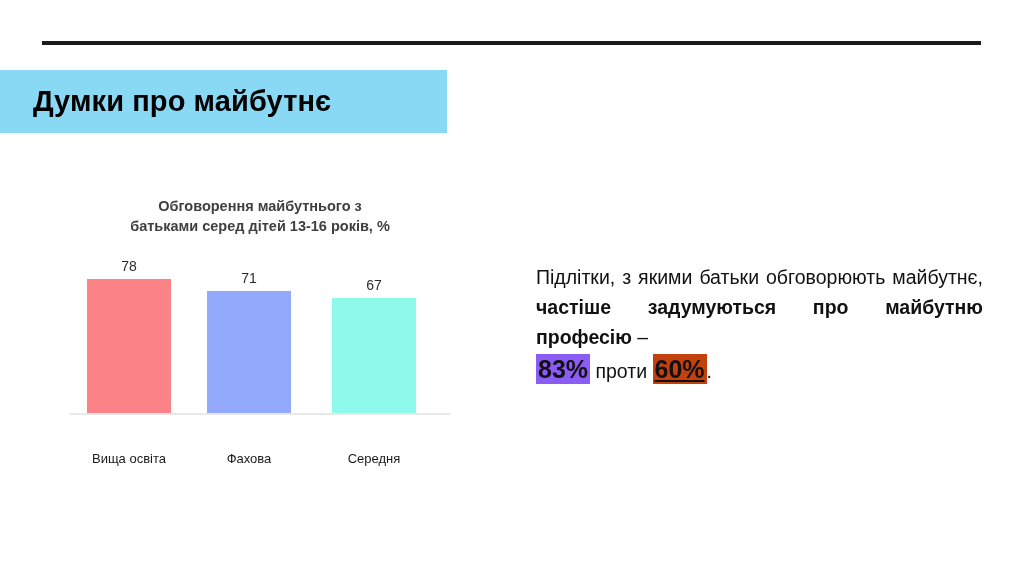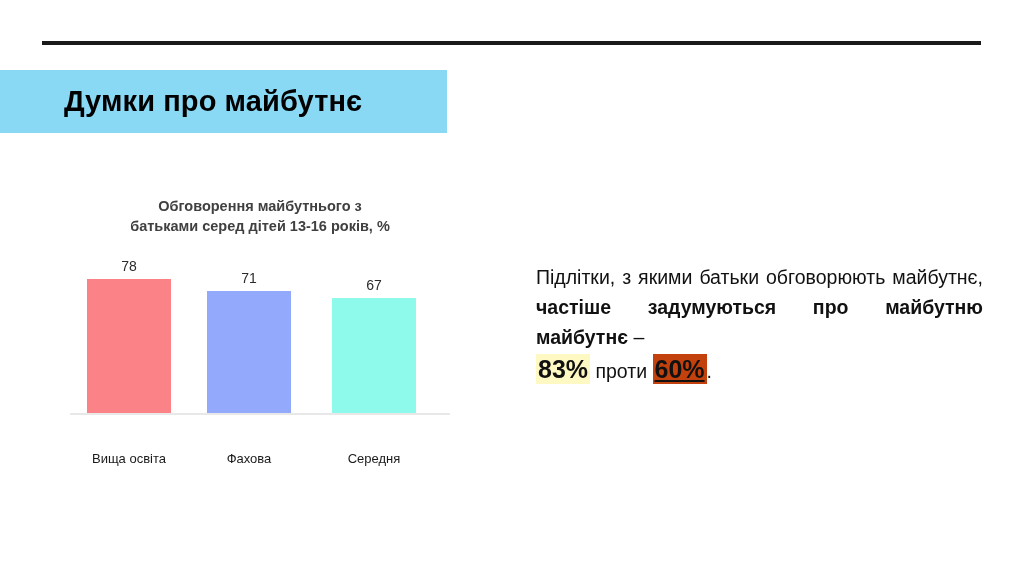--- a/index.html
+++ b/index.html
@@ -28,21 +28,21 @@
   #title-band {
     position: absolute;
     left: 0;
     top: 70px;
     width: 447px;
     height: 63px;
     background: #89D9F5;
   }
   #slide-title {
     position: absolute;
-    left: 64px;
+    left: 33px;
     top: 70px;
     height: 55px;
     line-height: 63px;
     font-size: 29px;
     font-weight: bold;
     letter-spacing: 0.1px;
     color: #000000;
     white-space: nowrap;
   }
 
@@ -178,16 +178,16 @@
       <div class="bar-value" style="bottom: 120px;">67</div>
       <div class="bar" style="height: 115px; background: rgb(141, 250, 236);"></div>
       <div class="bar-label">Середня</div>
     </div>
   </div>
 </div>
 
 <div id="text-column">
 
   <div class="para" id="para-2">
-    <span>Підлітки, з якими батьки обговорюють майбутнє, </span><b>частіше задумуються про майбутню майбутнє</b><span> – </span>
-    <span class="stat-line"><span class="stat stat-a" style="background: #fef9c3;">83%</span><span> проти </span><span class="stat stat-b" style="background: #c2410c; text-decoration: underline;">60%</span><span>.</span></span>
+    <span>Підлітки, з якими батьки обговорюють майбутнє, </span><b>частіше задумуються про майбутню професію</b><span> – </span>
+    <span class="stat-line"><span class="stat stat-a" style="background: #8b5cf6;">83%</span><span> проти </span><span class="stat stat-b" style="background: #c2410c; text-decoration: underline;">60%</span><span>.</span></span>
   </div>
 </div>
 
 </body></html>

